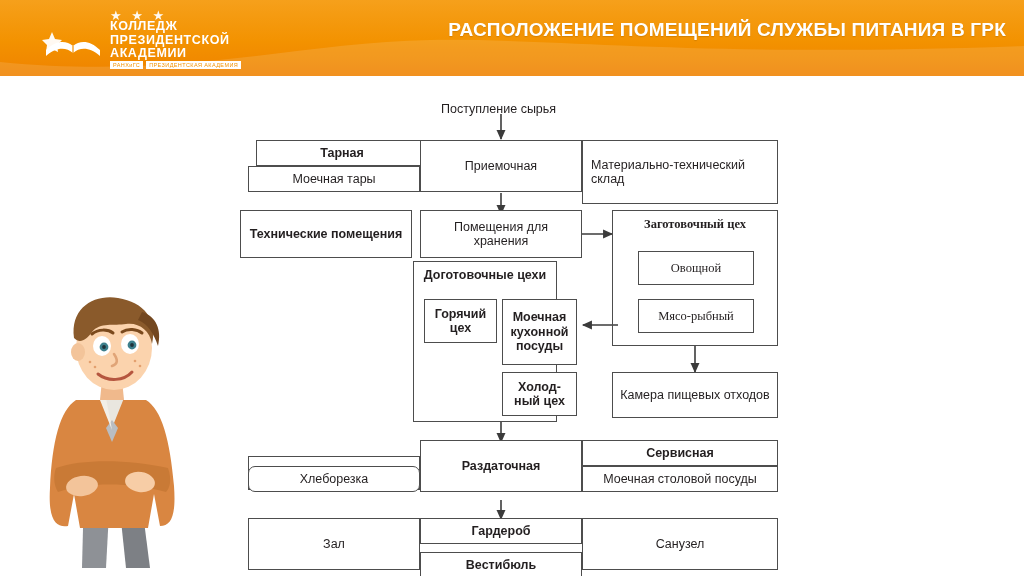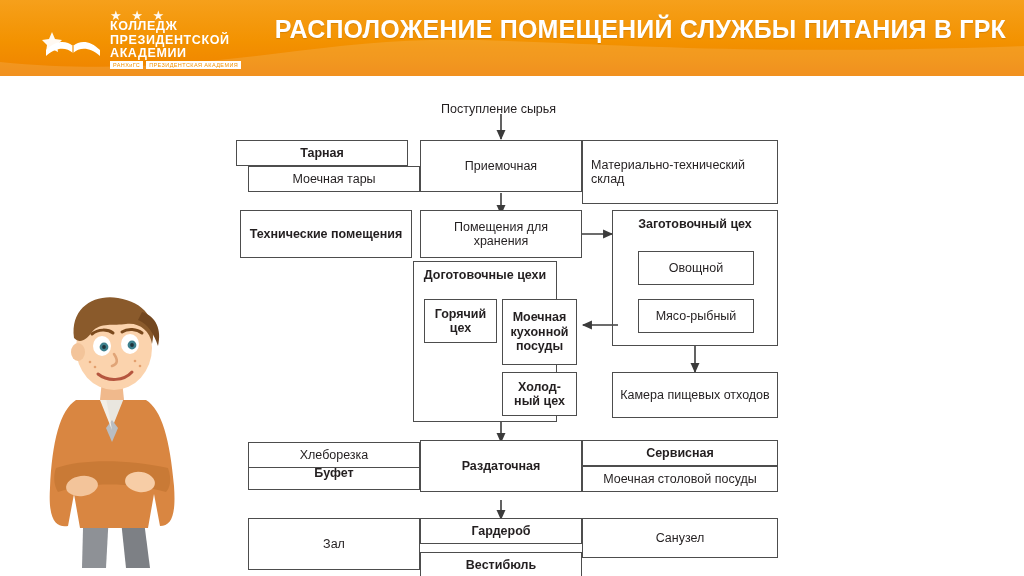--- a/index.html
+++ b/index.html
@@ -74,21 +74,21 @@
     width: 66px; height: 48px;
   }
 
   .header-title {
     position: absolute;
     right: 18px; top: 14px;
     width: 790px;
     text-align: right;
     color: #ffffff;
     font-weight: bold;
-    font-size: 25px;
+    font-size: 19px;
     line-height: 31px;
     letter-spacing: .2px;
     text-transform: uppercase;
     text-shadow: 0 1px 1px rgba(120,70,0,.25);
   }
 
   
   .character {
     position: absolute;
     left: 22px; top: 282px;
@@ -234,46 +234,46 @@
 
     <line x1="695" y1="270" x2="695" y2="296" stroke="#3b3b3b" stroke-width="1.6" marker-end="url(#arr)"></line>
 
     <line x1="501" y1="346" x2="501" y2="366" stroke="#3b3b3b" stroke-width="1.6" marker-end="url(#arr)"></line>
 
     <line x1="501" y1="424" x2="501" y2="443" stroke="#3b3b3b" stroke-width="1.6" marker-end="url(#arr)"></line>
   </svg>
 
   <div class="plain-label" style="left:441px; top:26px;">Поступление сырья</div>
 
-  <div class="box bold" style="left:236px; top:64px; width:172px; height:26px;">Тарная</div>
+  <div class="box bold" style="left:256px; top:64px; width:172px; height:26px;">Тарная</div>
   <div class="box" style="left:248px; top:90px; width:172px; height:26px;">Моечная тары</div>
   <div class="box" style="left:420px; top:64px; width:162px; height:52px;">Приемочная</div>
   <div class="box" style="left:582px; top:64px; width:196px; height:64px; justify-content:flex-start; text-align:left; padding-left:8px;">Материально-технический склад</div>
 
   <div class="box bold" style="left:240px; top:134px; width:172px; height:48px;">Технические помещения</div>
   <div class="box" style="left:420px; top:134px; width:162px; height:48px;">Помещения для хранения</div>
 
-  <div class="box group" style="left:612px; top:134px; width:166px; height:136px;">
+  <div class="box group" style="left:612px; top:134px; width:166px; height:136px;font-family:Liberation Serif, serif;">
     <div class="group-title">Заготовочный цех</div>
     <div class="box" style="left:25px; top:40px; width:116px; height:34px;">Овощной</div>
     <div class="box" style="left:25px; top:88px; width:116px; height:34px;">Мясо-рыбный</div>
   </div>
 
   <div class="box group" style="left:413px; top:185px; width:144px; height:161px;">
     <div class="group-title">Доготовочные цехи</div>
     <div class="box bold" style="left:10px; top:37px; width:73px; height:44px;">Горячий цех</div>
     <div class="box bold" style="left:88px; top:37px; width:75px; height:66px;">Моечная кухонной посуды</div>
     <div class="box bold" style="left:88px; top:110px; width:75px; height:44px;">Холод-ный цех</div>
   </div>
 
   <div class="box" style="left:612px; top:296px; width:166px; height:46px;">Камера пищевых отходов</div>
 
   <div class="box bold" style="left:248px; top:380px; width:172px; height:34px;">Буфет</div>
-  <div class="box" style="left:248px; top:366px; width:172px; height:26px;">Хлеборезка</div>
+  <div class="box" style="left:248px; top:390px; width:172px; height:26px;border-radius:7px;">Хлеборезка</div>
   <div class="box bold" style="left:582px; top:364px; width:196px; height:26px;">Сервисная</div>
   <div class="box bold" style="left:420px; top:364px; width:162px; height:52px;">Раздаточная</div>
   <div class="box" style="left:582px; top:390px; width:196px; height:26px;">Моечная столовой посуды</div>
 
   <div class="box" style="left:248px; top:442px; width:172px; height:52px;">Зал</div>
   <div class="box bold" style="left:420px; top:442px; width:162px; height:26px;">Гардероб</div>
   <div class="box bold" style="left:420px; top:476px; width:162px; height:26px;">Вестибюль</div>
-  <div class="box" style="left:582px; top:442px; width:196px; height:40px;">Санузел</div>
+  <div class="box" style="left:582px; top:442px; width:196px; height:52px;">Санузел</div>
 </div>
 
 </body></html>

